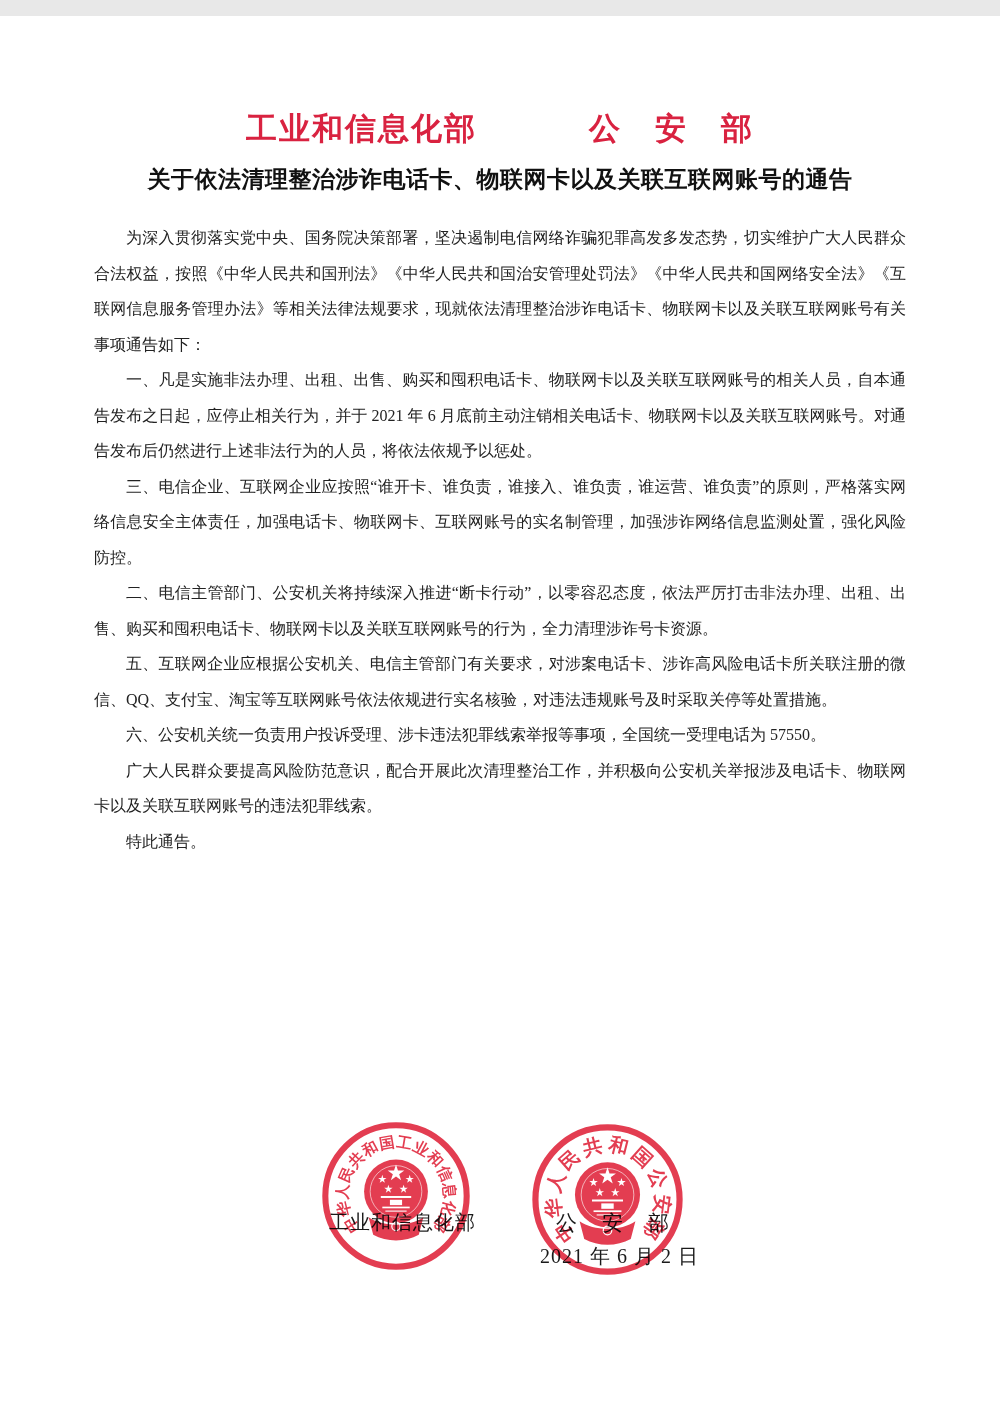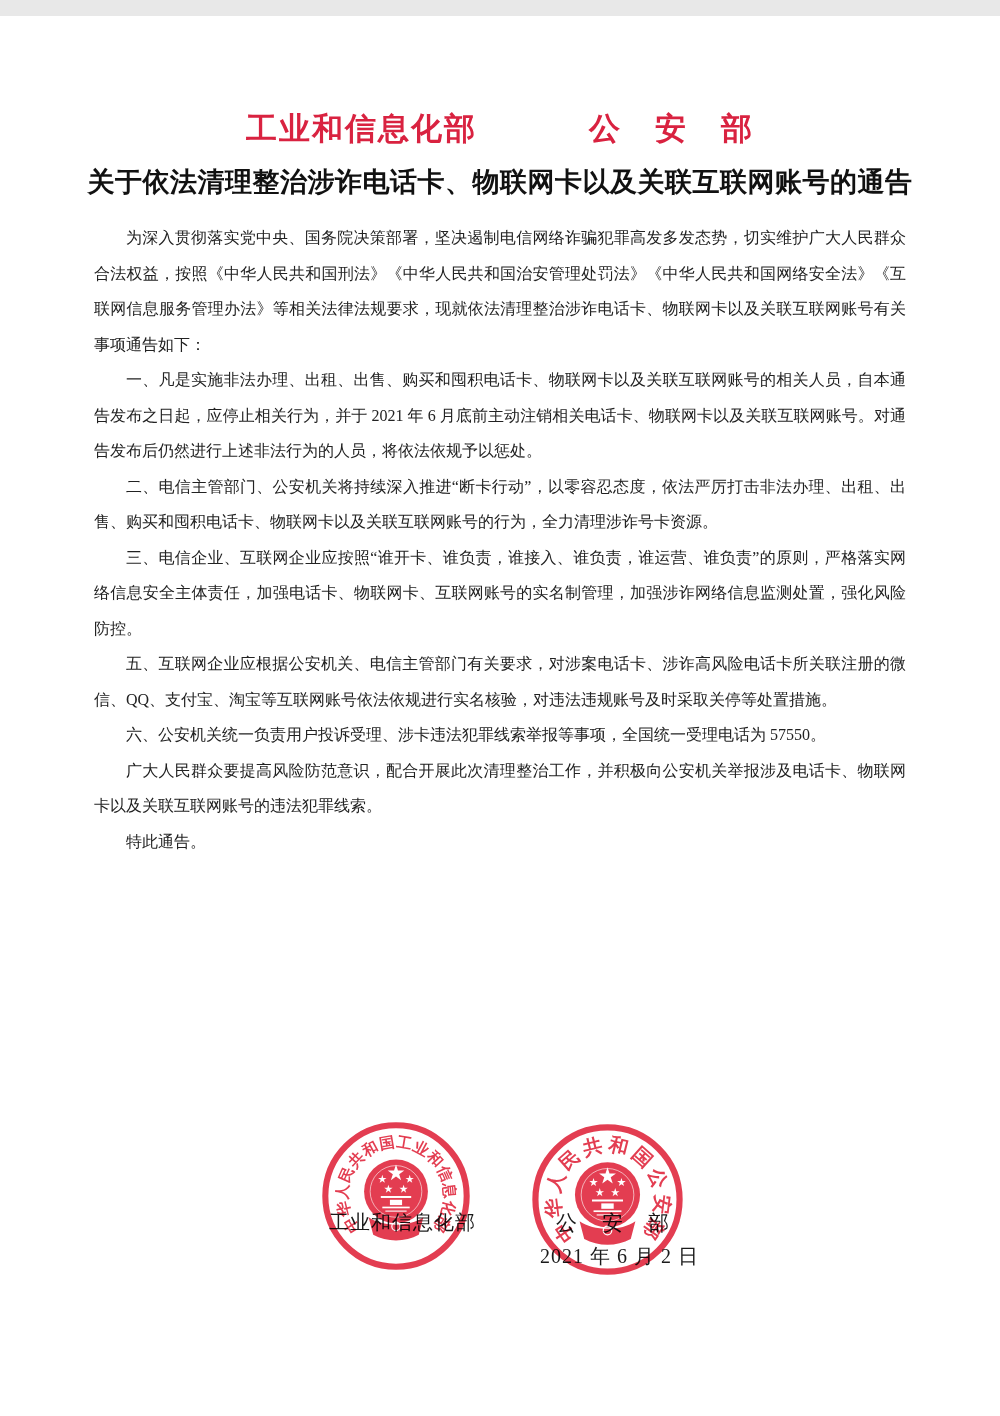--- a/index.html
+++ b/index.html
@@ -27,21 +27,21 @@
     font-size:31px;
     letter-spacing:2px;
     white-space:nowrap;
   }
   
   .doc-title{
     position:absolute;
     top:148px; left:0; width:100%;
     text-align:center;
     font-weight:bold;
-    font-size:27px;
+    font-size:23px;
     letter-spacing:0.5px;
     color:#111;
   }
   
   .body-text{
     position:absolute;
     top:204px; left:94px;
     width:812px;
     font-size:16px;
     line-height:35.5px;
@@ -83,22 +83,22 @@
   <div class="ministries">
     <span>工业和信息化部</span>
     <span>公　安　部</span>
   </div>
 
   <div class="doc-title">关于依法清理整治涉诈电话卡、物联网卡以及关联互联网账号的通告</div>
 
   <div class="body-text">
     <p>为深入贯彻落实党中央、国务院决策部署，坚决遏制电信网络诈骗犯罪高发多发态势，切实维护广大人民群众合法权益，按照《中华人民共和国刑法》《中华人民共和国治安管理处罚法》《中华人民共和国网络安全法》《互联网信息服务管理办法》等相关法律法规要求，现就依法清理整治涉诈电话卡、物联网卡以及关联互联网账号有关事项通告如下：</p>
     <p>一、凡是实施非法办理、出租、出售、购买和囤积电话卡、物联网卡以及关联互联网账号的相关人员，自本通告发布之日起，应停止相关行为，并于 2021 年 6 月底前主动注销相关电话卡、物联网卡以及关联互联网账号。对通告发布后仍然进行上述非法行为的人员，将依法依规予以惩处。</p>
+    <p>三、电信企业、互联网企业应按照“谁开卡、谁负责，谁接入、谁负责，谁运营、谁负责”的原则，严格落实网络信息安全主体责任，加强电话卡、物联网卡、互联网账号的实名制管理，加强涉诈网络信息监测处置，强化风险防控。</p>
     <p>二、电信主管部门、公安机关将持续深入推进“断卡行动”，以零容忍态度，依法严厉打击非法办理、出租、出售、购买和囤积电话卡、物联网卡以及关联互联网账号的行为，全力清理涉诈号卡资源。</p>
-    <p>三、电信企业、互联网企业应按照“谁开卡、谁负责，谁接入、谁负责，谁运营、谁负责”的原则，严格落实网络信息安全主体责任，加强电话卡、物联网卡、互联网账号的实名制管理，加强涉诈网络信息监测处置，强化风险防控。</p>
     <p>五、互联网企业应根据公安机关、电信主管部门有关要求，对涉案电话卡、涉诈高风险电话卡所关联注册的微信、QQ、支付宝、淘宝等互联网账号依法依规进行实名核验，对违法违规账号及时采取关停等处置措施。</p>
     <p>六、公安机关统一负责用户投诉受理、涉卡违法犯罪线索举报等事项，全国统一受理电话为 57550。</p>
     <p>广大人民群众要提高风险防范意识，配合开展此次清理整治工作，并积极向公安机关举报涉及电话卡、物联网卡以及关联互联网账号的违法犯罪线索。</p>
     <p>特此通告。</p>
   </div>
 
   <div class="seal-area">
 
     <svg width="0" height="0" style="position:absolute">
       <defs>

